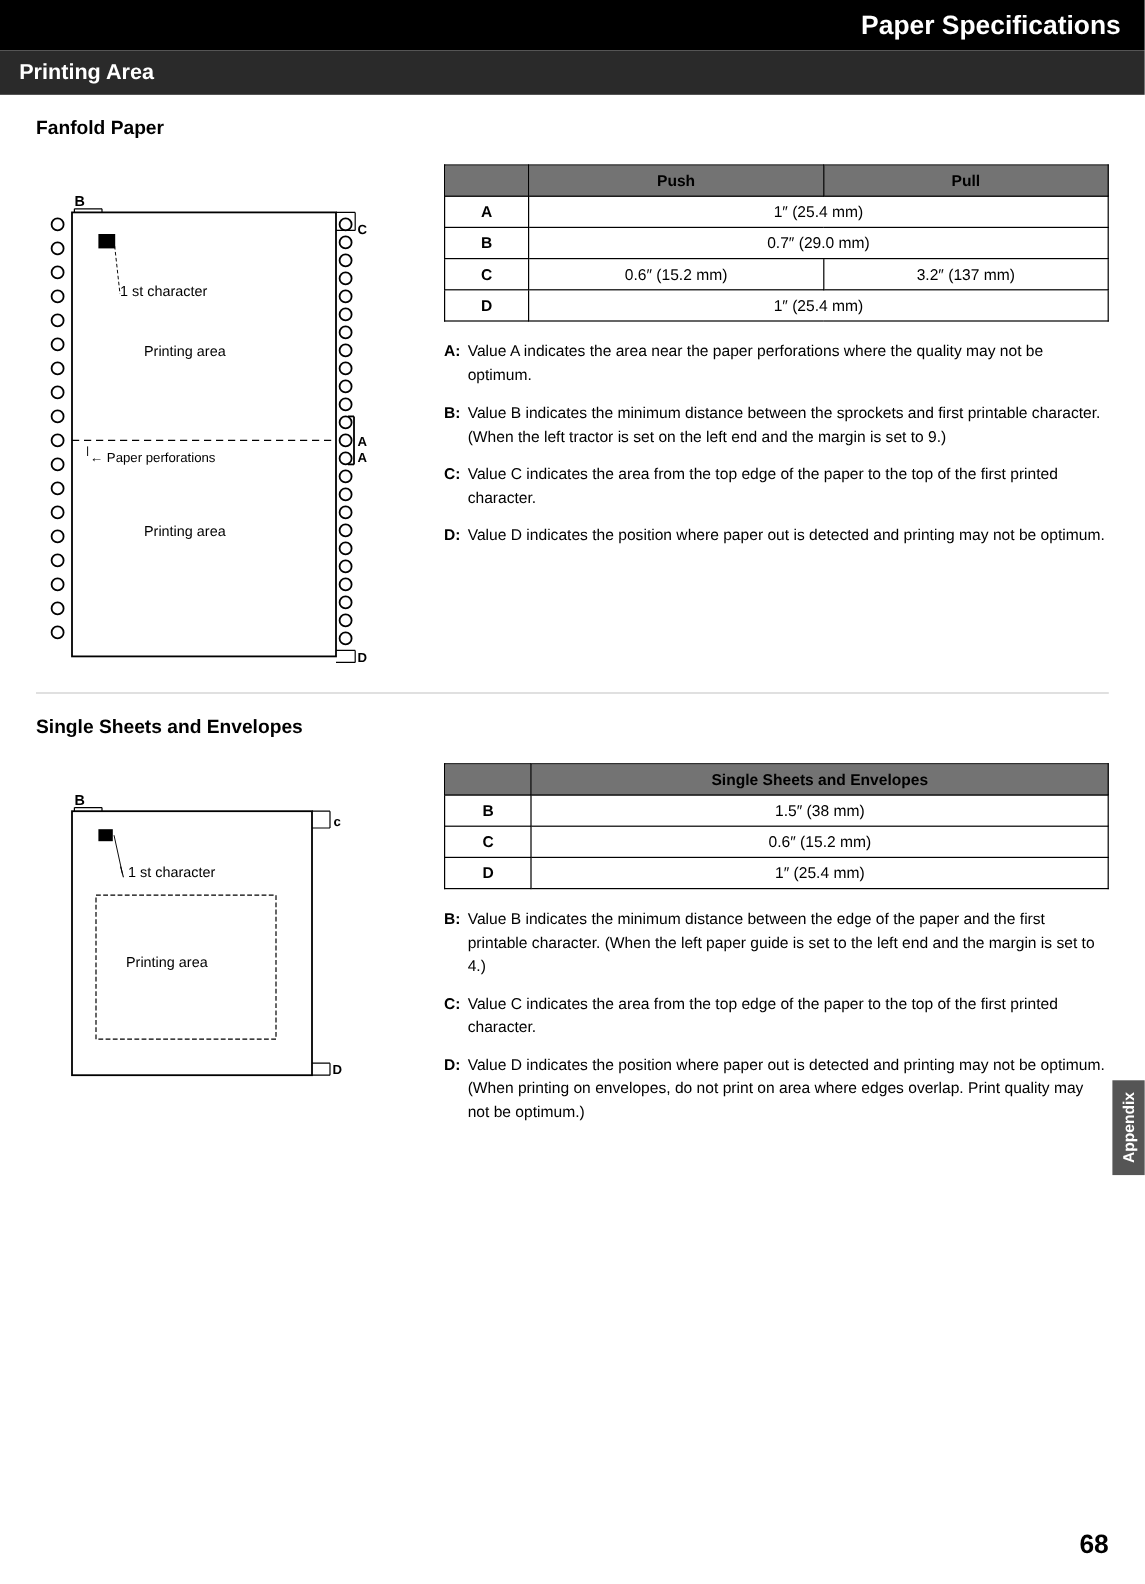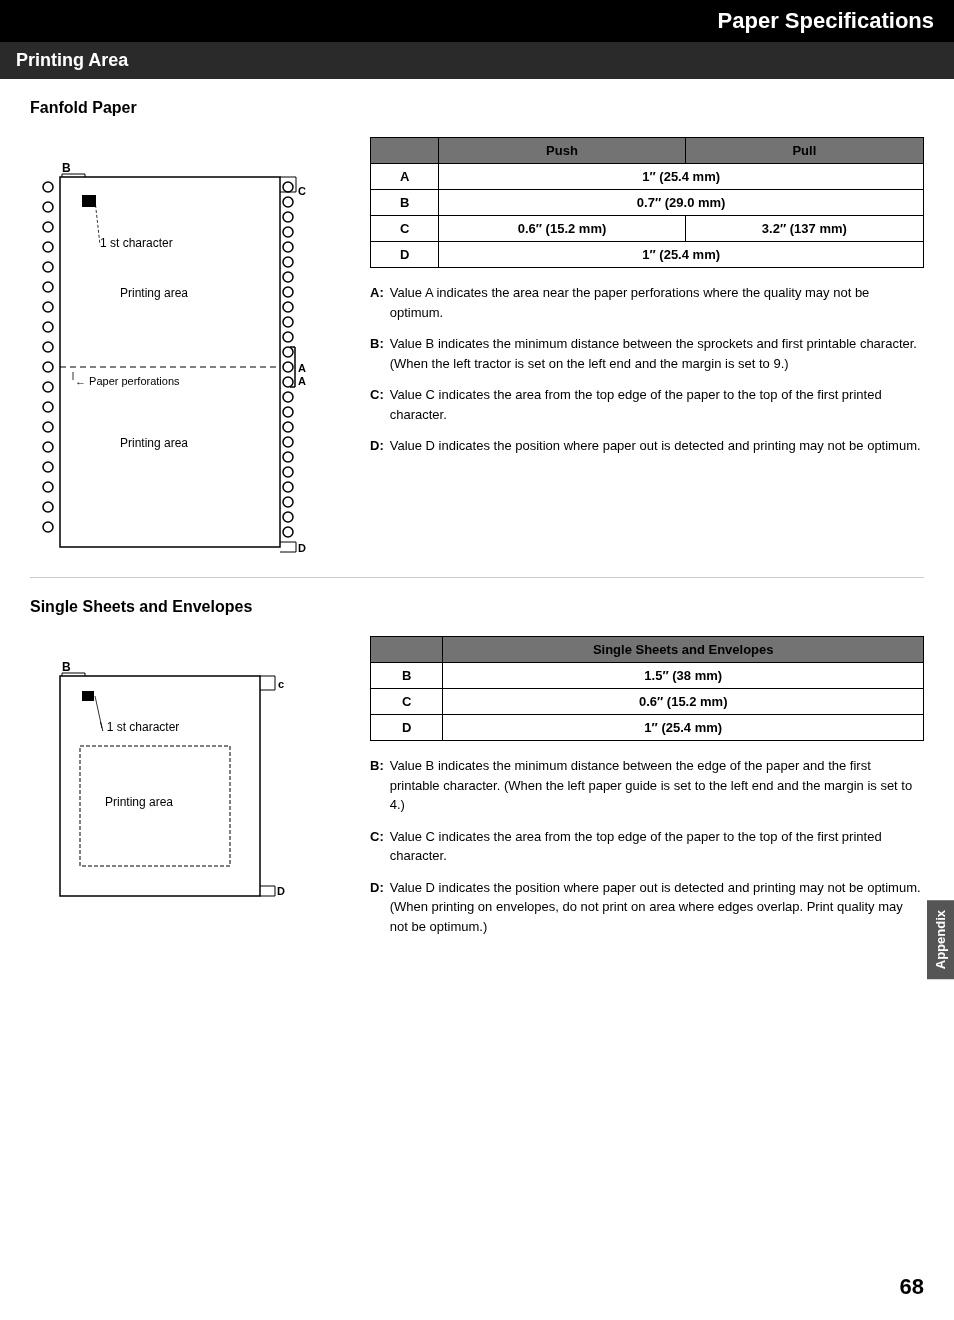--- a/index.html
+++ b/index.html
@@ -68,21 +68,20 @@
     
     table.specs {
       border-collapse: collapse;
       width: 100%;
       font-size: 13px;
     }
     table.specs th, table.specs td {
       border: 1px solid #000;
       padding: 5px 10px;
       text-align: center;
-      font-weight: bold;
     }
     table.specs th {
       font-weight: bold;
       background: #737373;
     }
     table.specs td.row-label {
       font-weight: bold;
     }
     table.specs .col-header {
       font-weight: bold;

